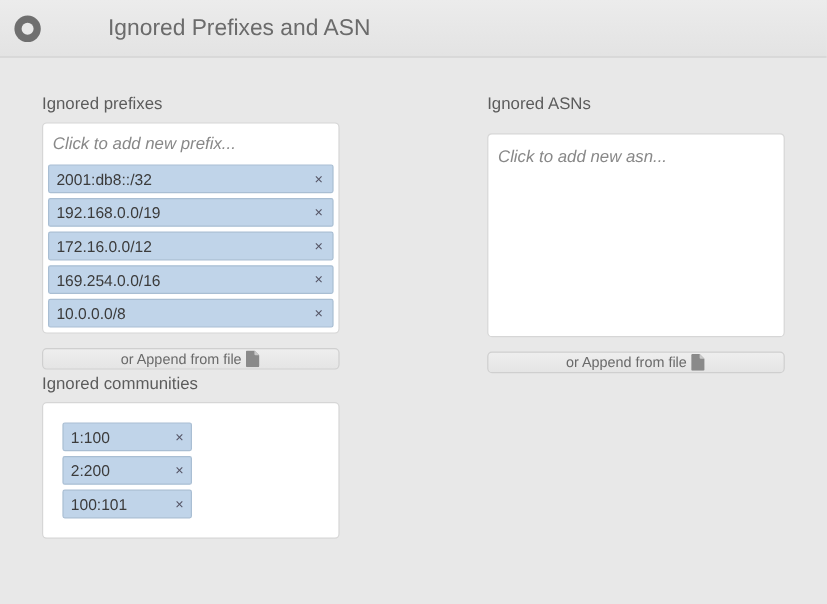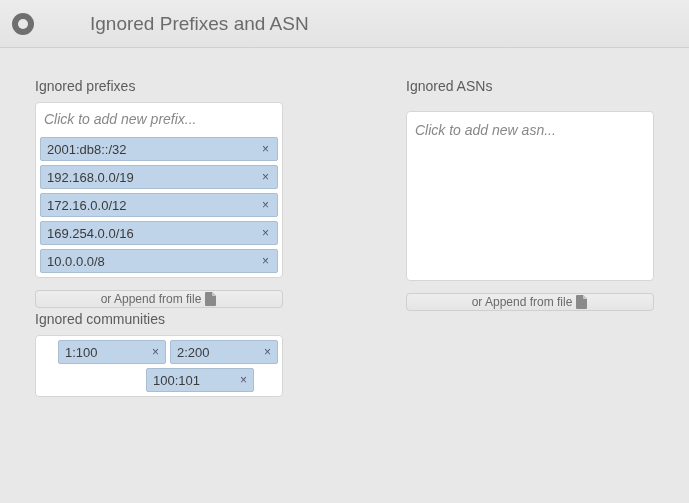--- a/index.html
+++ b/index.html
@@ -118,26 +118,25 @@
     width:12px;height:14px;
     display:inline-flex;
   }
   
   .comm-wrap{ }
   .comm-box{
     width:248px;
     background:#fff;
     border:1px solid #d6d6d6;
     border-radius:4px;
-    padding:4px;
+    padding:16px;
     display:flex;
     flex-wrap:wrap;
     align-items:center;
     gap:4px;
-    justify-content:flex-end;
   }
   .ctag{
     display:flex;
     align-items:center;
     justify-content:space-between;
     background:#c0d4e9;
     border:1px solid #a9bed3;
     border-radius:2px;
     height:24px;
     width:108px;

